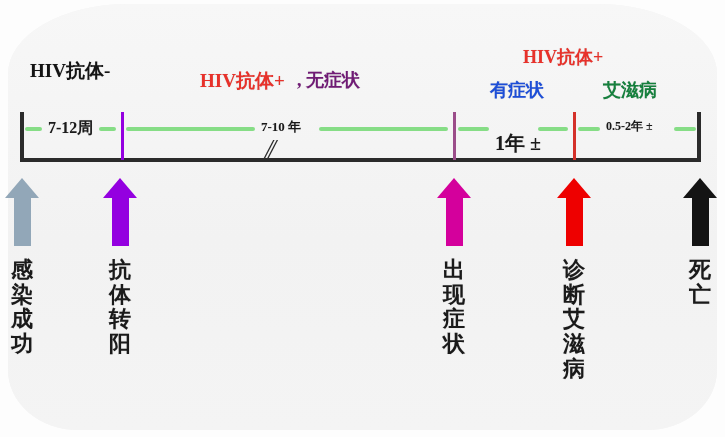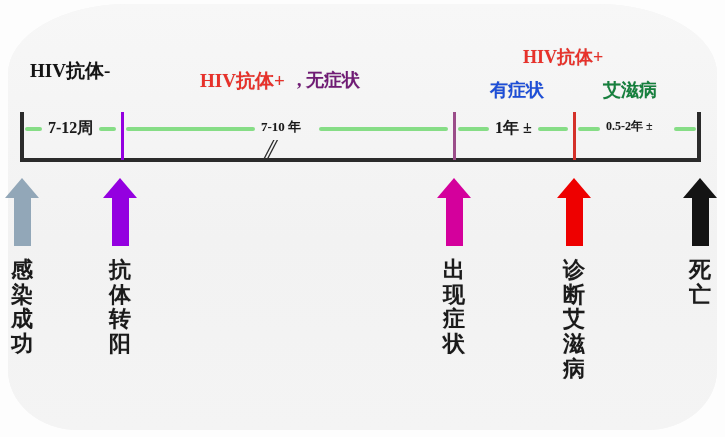--- a/index.html
+++ b/index.html
@@ -133,21 +133,21 @@
       <div class="divider" style="left: 453px; top: 112px; height: 48px; background: rgb(155, 77, 138);"></div>
       <div class="divider" style="left: 573px; top: 112px; height: 48px; background: rgb(212, 49, 42);"></div>
     </div>
   <div id="durations">
       <div class="duration" style="font-size: 16px; top: 118px; left: 48px;">7-12周</div>
       <div class="green-seg" style="left: 25px; width: 17px; top: 127px;"></div>
       <div class="green-seg" style="left: 99px; width: 17px; top: 127px;"></div>
       <div class="duration" style="font-size: 13px; top: 118px; left: 261px;">7-10 年</div>
       <div class="green-seg" style="left: 126px; width: 129px; top: 127px;"></div>
       <div class="green-seg" style="left: 319px; width: 129px; top: 127px;"></div>
-      <div class="duration" style="font-size: 16px; top: 118px; left: 495px;">1年 ±</div>
+      <div class="duration" style="font-size: 20px; top: 130px; left: 495px;">1年 ±</div>
       <div class="green-seg" style="left: 458px; width: 31px; top: 127px;"></div>
       <div class="green-seg" style="left: 538px; width: 30px; top: 127px;"></div>
       <div class="duration" style="font-size: 12px; top: 118px; left: 606px;">0.5-2年 ±</div>
       <div class="green-seg" style="left: 578px; width: 22px; top: 127px;"></div>
       <div class="green-seg" style="left: 674px; width: 22px; top: 127px;"></div>
     </div>
 
   <div id="events">
       <div class="arrow-wrap" style="left: 5px; top: 178px; width: 34px;">
         <div class="arrow-head" style="border-bottom: 20px solid rgb(146, 167, 184);"></div>

